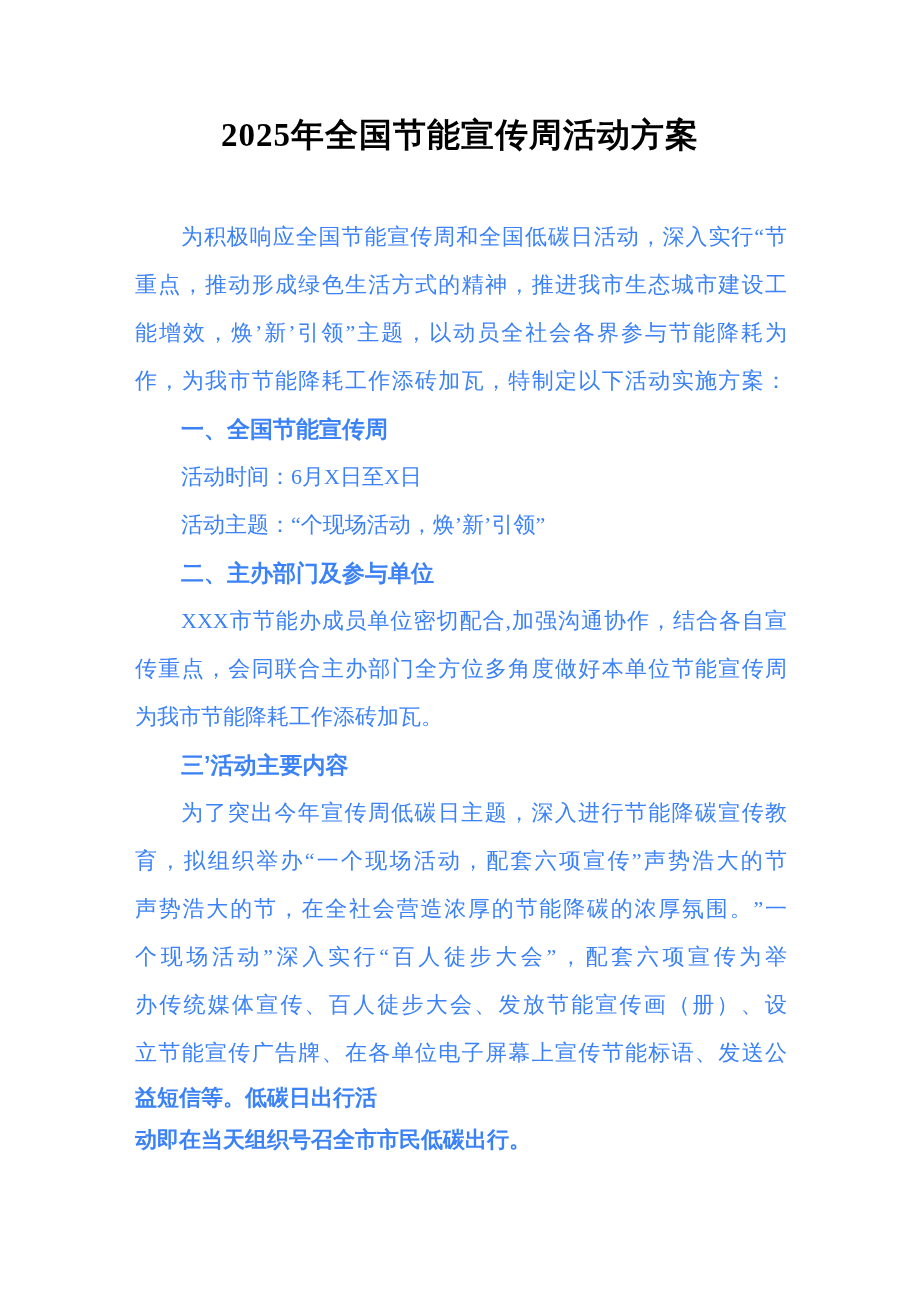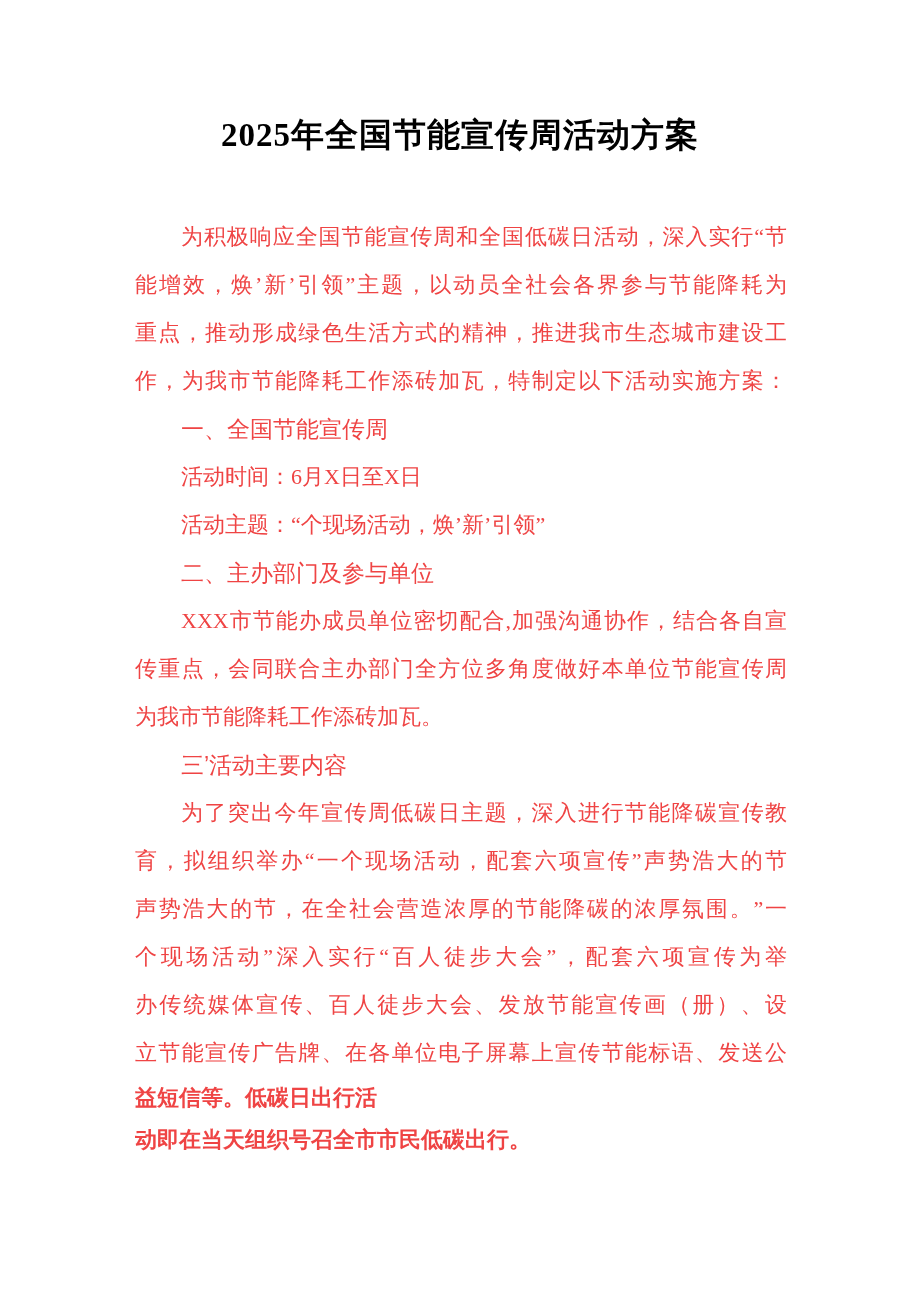--- a/index.html
+++ b/index.html
@@ -30,51 +30,51 @@
   .doc-body {
     margin-top: 55px;
     padding-left: 135px;
     padding-right: 133px;
   }
   .line {
     height: 48px;
     line-height: 48px;
     font-size: 22px;
     font-family: "Liberation Serif", "DejaVu Serif", serif;
-    color: #ef4444;
+    color: #3b82f6;
     overflow: hidden;
   }
   .justify {
     text-align: justify;
     text-align-last: justify;
   }
   .indent {
     text-indent: 46px;
   }
   .heading {
     font-family: "Liberation Sans", "DejaVu Sans", sans-serif;
-    font-weight: normal;
+    font-weight: bold;
     font-size: 23px;
   }
   .tight {
     height: 42px;
     line-height: 42px;
     font-weight: bold;
   }
 </style>
 </head>
 <body>
 
 <div class="page">
   <h1 class="doc-title"><span>2025年全国节能宣传周活动方案</span></h1>
 
   <div class="doc-body">
     <div class="line indent justify">为积极响应全国节能宣传周和全国低碳日活动，深入实行“节</div>
+    <div class="line justify">重点，推动形成绿色生活方式的精神，推进我市生态城市建设工</div>
     <div class="line justify">能增效，焕’新’引领”主题，以动员全社会各界参与节能降耗为</div>
-    <div class="line justify">重点，推动形成绿色生活方式的精神，推进我市生态城市建设工</div>
     <div class="line justify">作，为我市节能降耗工作添砖加瓦，特制定以下活动实施方案：</div>
     <div class="line indent heading">一、全国节能宣传周</div>
     <div class="line indent">活动时间：6月X日至X日</div>
     <div class="line indent">活动主题：“个现场活动，焕’新’引领”</div>
     <div class="line indent heading">二、主办部门及参与单位</div>
     <div class="line indent justify">XXX市节能办成员单位密切配合,加强沟通协作，结合各自宣</div>
     <div class="line justify">传重点，会同联合主办部门全方位多角度做好本单位节能宣传周</div>
     <div class="line">为我市节能降耗工作添砖加瓦。</div>
     <div class="line indent heading">三’活动主要内容</div>
     <div class="line indent justify">为了突出今年宣传周低碳日主题，深入进行节能降碳宣传教</div>

